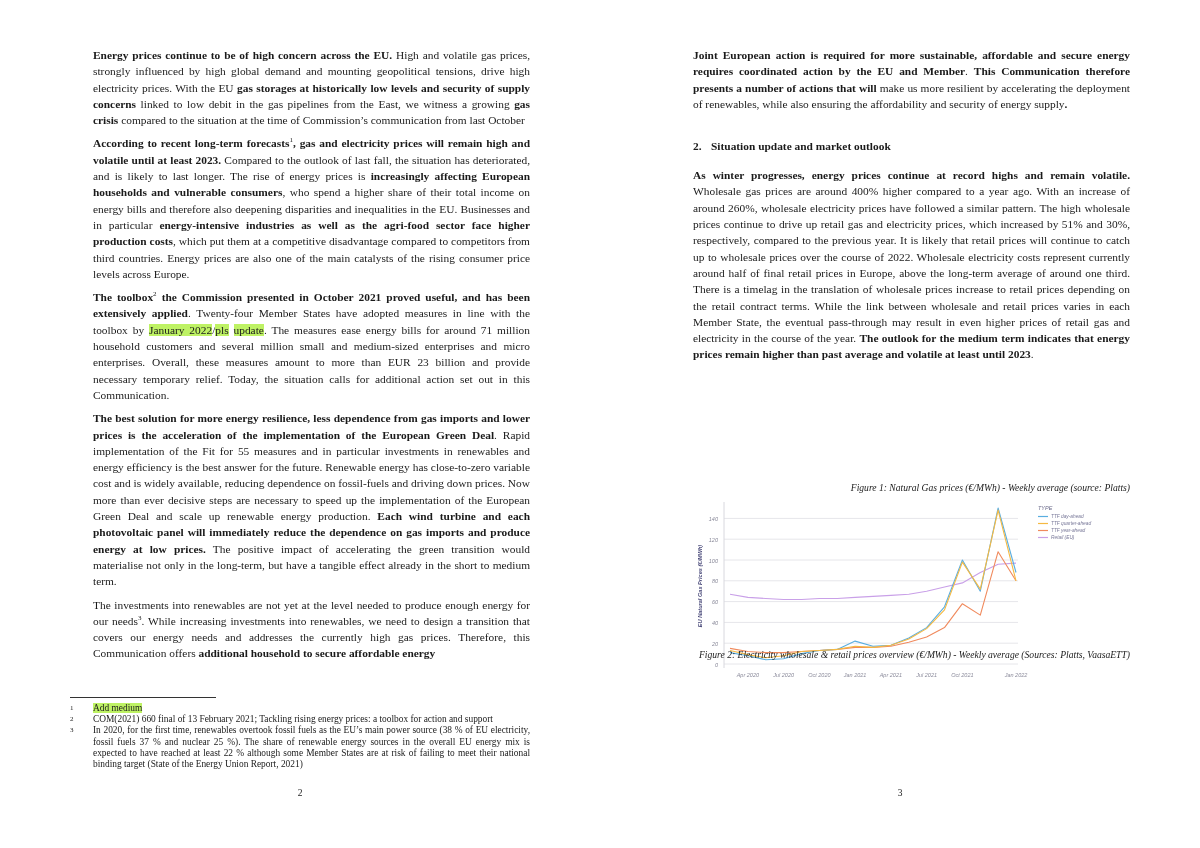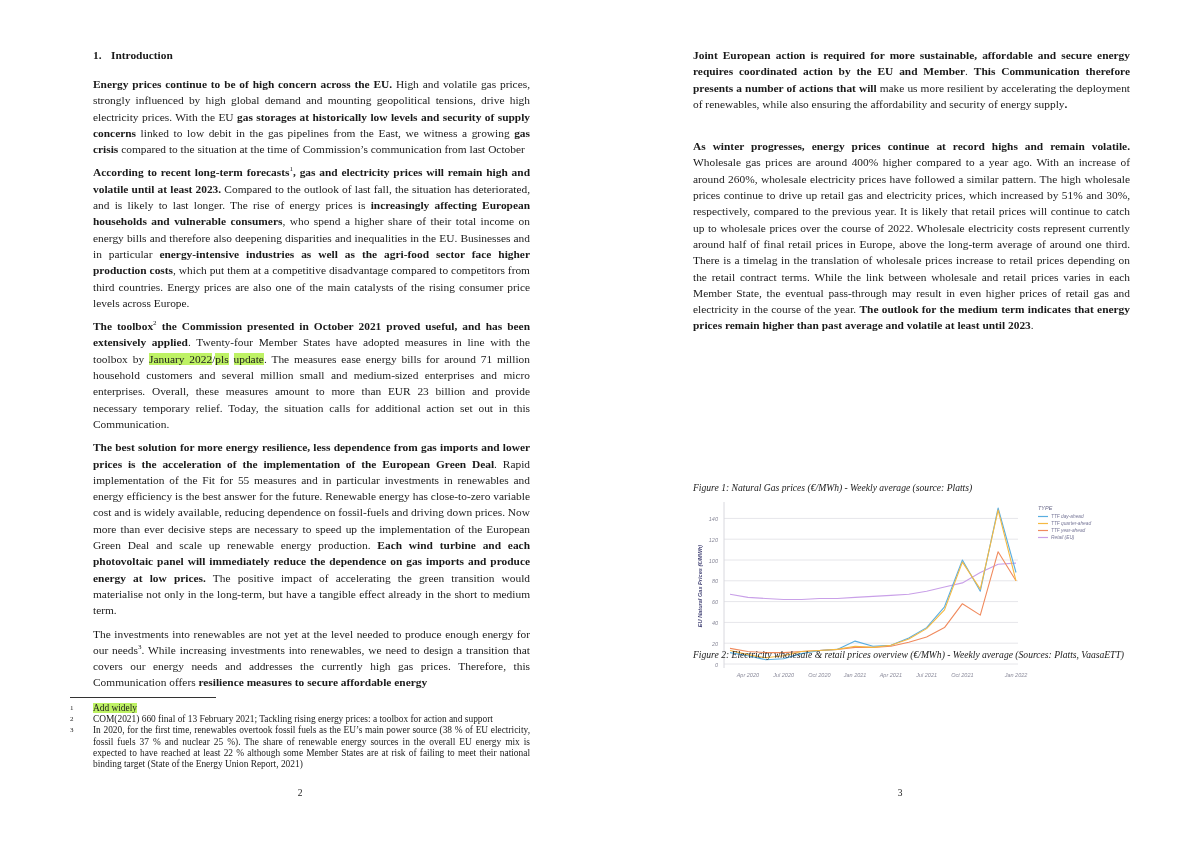--- a/index.html
+++ b/index.html
@@ -18,75 +18,75 @@
   sup { font-size: 7px; line-height: 0; vertical-align: 5px; }
   .hl { background: #bef264; }
   .fn-rule { position: absolute; left: 70px; top: 697px; width: 146px; height: 1px; background: #333; }
   .footnotes { position: absolute; left: 70px; top: 703px; width: 460px; font-size: 9.4px; line-height: 11.2px; }
   .fn { display: flex; }
   .fn .fn-num { width: 23px; flex: none; font-size: 7px; }
   .fn .fn-text { flex: 1; text-align: justify; }
   .page-num { position: absolute; top: 788px; font-size: 9.5px; width: 20px; text-align: center; }
   .page-left .page-num { left: 290px; }
   .page-right .page-num { left: 290px; }
-  .caption { font-style: italic; font-size: 9.6px; line-height: 13px; text-align: left; }
+  .caption { font-style: italic; font-size: 9.6px; line-height: 13px; text-align: right; }
   .chart-wrap { position: absolute; left: 90px; top: 500px; width: 430px; height: 182px; }
   .chart-wrap svg { position: absolute; left: 0; top: 0; }
   .fig2 { position: absolute; left: 93px; top: 648px; width: 437px; }
   .fig1 { position: absolute; left: 93px; top: 481px; width: 437px; }
 </style>
 </head>
 <body>
 
 <div class="page page-left">
   <div class="col">
-    <h2>
-      <span class="num">1.</span><span>Introduction</span>
-    </h2>
     <p>
       <b>Energy prices continue to be of high concern across the EU.</b><span> High and volatile gas prices, strongly influenced by high global demand and mounting geopolitical tensions, drive high electricity prices. With the EU </span><b>gas storages at historically low levels and security of supply concerns</b><span> linked to low debit in the gas pipelines from the East, we witness a growing </span><b>gas crisis</b><span> compared to the situation at the time of Commission’s communication from last October</span>
     </p>
     <p>
       <b>According to recent long-term forecasts</b><sup>1</sup><b>, gas and electricity prices will remain high and volatile until at least 2023.</b><span> Compared to the outlook of last fall, the situation has deteriorated, and is likely to last longer. The rise of energy prices is </span><b>increasingly affecting European households and vulnerable consumers</b><span>, who spend a higher share of their total income on energy bills and therefore also deepening disparities and inequalities in the EU. Businesses and in particular </span><b>energy-intensive industries as well as the agri-food sector face higher production costs</b><span>, which put them at a competitive disadvantage compared to competitors from third countries. Energy prices are also one of the main catalysts of the rising consumer price levels across Europe.</span>
     </p>
     <p>
       <b>The toolbox</b><sup>2</sup><b> the Commission presented in October 2021 proved useful, and has been extensively applied</b><span>. Twenty-four Member States have adopted measures in line with the toolbox by </span><span class="hl">January 2022</span><span>/</span><span class="hl">pls</span><span> </span><span class="hl">update</span><span>. The measures ease energy bills for around 71 million household customers and several million small and medium-sized enterprises and micro enterprises. Overall, these measures amount to more than EUR 23 billion and provide necessary temporary relief. Today, the situation calls for additional action set out in this Communication.</span>
     </p>
     <p>
       <b>The best solution for more energy resilience, less dependence from gas imports and lower prices is the acceleration of the implementation of the European Green Deal</b><span>. Rapid implementation of the Fit for 55 measures and in particular investments in renewables and energy efficiency is the best answer for the future. Renewable energy has close-to-zero variable cost and is widely available, reducing dependence on fossil-fuels and driving down prices. Now more than ever decisive steps are necessary to speed up the implementation of the European Green Deal and scale up renewable energy production. </span><b>Each wind turbine and each photovoltaic panel will immediately reduce the dependence on gas imports and produce energy at low prices.</b><span> The positive impact of accelerating the green transition would materialise not only in the long-term, but have a tangible effect already in the short to medium term.</span>
     </p>
     <p>
-      <span>The investments into renewables are not yet at the level needed to produce enough energy for our needs</span><sup>3</sup><span>. While increasing investments into renewables, we need to design a transition that covers our energy needs and addresses the currently high gas prices. Therefore, this Communication offers </span><b>resilience measures to secure affordable energy</b>
+      <span>The investments into renewables are not yet at the level needed to produce enough energy for our needs</span><sup>3</sup><span>. While increasing investments into renewables, we need to design a transition that covers our energy needs and addresses the currently high gas prices. Therefore, this Communication offers </span><b>additional household to secure affordable energy</b>
     </p>
   </div>
 
   <div class="fn-rule"></div>
   <div class="footnotes">
     <div class="fn">
       <span class="fn-num">1</span>
-      <span class="fn-text"><span class="hl">Add widely</span></span>
+      <span class="fn-text"><span class="hl">Add medium</span></span>
     </div>
     <div class="fn">
       <span class="fn-num">2</span>
       <span class="fn-text">COM(2021) 660 final of 13 February 2021; Tackling rising energy prices: a toolbox for action and support</span>
     </div>
     <div class="fn">
       <span class="fn-num">3</span>
       <span class="fn-text">In 2020, for the first time, renewables overtook fossil fuels as the EU’s main power source (38 % of EU electricity, fossil fuels 37 % and nuclear 25 %). The share of renewable energy sources in the overall EU energy mix is expected to have reached at least 22 % although some Member States are at risk of failing to meet their national binding target (State of the Energy Union Report, 2021)</span>
     </div>
   </div>
   <div class="page-num">2</div>
 </div>
 
 <div class="page page-right">
   <div class="col">
     <p>
       <b>Joint European action is required for more sustainable, affordable and secure energy requires coordinated action by the EU and Member</b><span>. </span><b>This Communication therefore presents a number of actions that will</b><span> make us more resilient by accelerating the deployment of renewables, while also ensuring the affordability and security of energy supply</span><b>.</b>
     </p>
     <div style="height:19px"></div>
+    <h2>
+      <span class="num">2.</span><span>Situation update and market outlook</span>
+    </h2>
     <p>
       <b>As winter progresses, energy prices continue at record highs and remain volatile.</b><span> Wholesale gas prices are around 400% higher compared to a year ago. With an increase of around 260%, wholesale electricity prices have followed a similar pattern. The high wholesale prices continue to drive up retail gas and electricity prices, which increased by 51% and 30%, respectively, compared to the previous year.  It is likely that retail prices will continue to catch up to wholesale prices over the course of 2022. Wholesale electricity costs represent currently around half of final retail prices in Europe, above the long-term average of around one third. There is a timelag in the translation of wholesale prices increase to retail prices depending on the retail contract terms. While the link between wholesale and retail prices varies in each Member State, the eventual pass-through may result in even higher prices of retail gas and electricity in the course of the year. </span><b>The outlook for the medium term indicates that energy prices remain higher than past average and volatile at least until 2023</b><span>.</span>
     </p>
   </div>
 
   <div class="fig1 caption">Figure 1: Natural Gas prices (€/MWh) - Weekly average (source: Platts)</div>
 
   <div class="chart-wrap">
     <svg id="chart" width="430" height="182" viewBox="0 0 430 182">
         <line x1="34" x2="328" y1="164" y2="164" stroke="#e6e6ea" stroke-width="1"></line>

